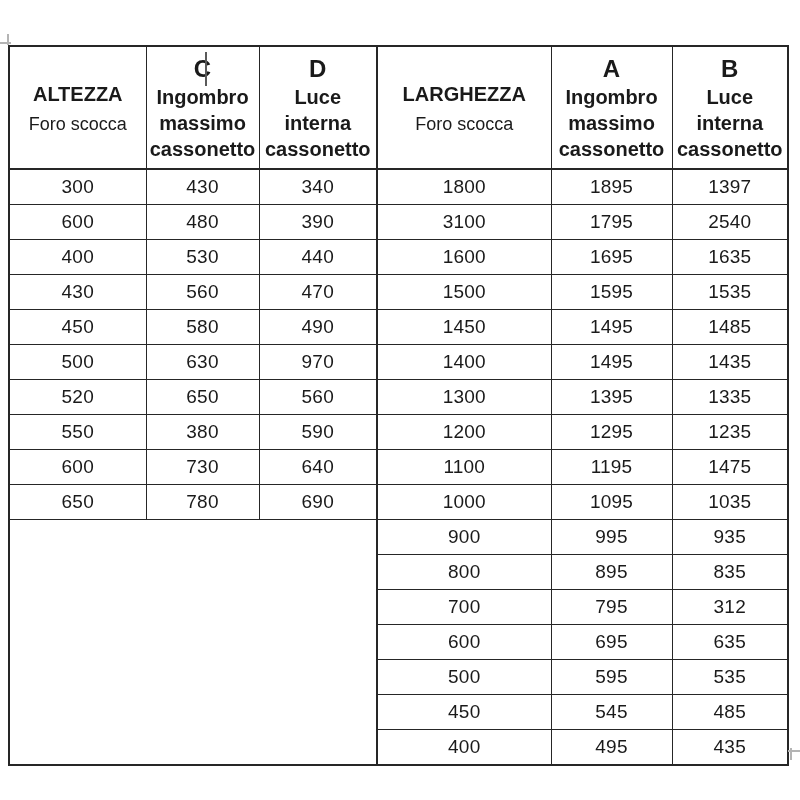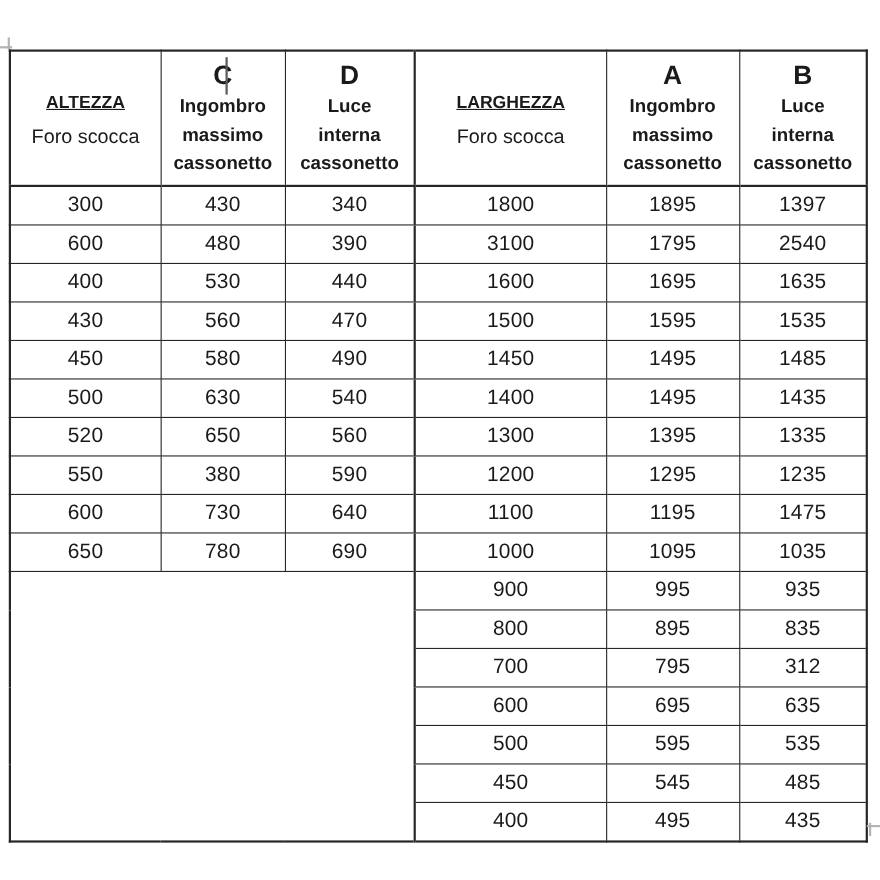--- a/index.html
+++ b/index.html
@@ -26,24 +26,24 @@
     height:121px;
     font-weight:700;
   }
   .dim-table tbody td{
     height:34px;
     font-size:19px;
     font-weight:400;
     letter-spacing:0.2px;
   }
   .divider{border-left:2px solid #262626 !important;}
-  .big-title{font-size:16px;font-weight:700;line-height:32px;text-decoration:underline;}
+  .big-title{font-size:20px;font-weight:700;line-height:32px;}
   .sub-title{font-size:18px;font-weight:400;line-height:28px;}
   .letter{font-size:24px;font-weight:700;line-height:30px;display:block;}
-  .sub-lines{font-size:17px;font-weight:700;line-height:26px;white-space:pre-line;}
+  .sub-lines{font-size:20px;font-weight:700;line-height:26px;white-space:pre-line;}
   .merged-empty{background:#ffffff;}
   
   .caret{
     position:absolute;left:205px;top:52px;width:2px;height:34px;
     background:#5a5a5a;
   }
   
   .handle{position:absolute;background:#b4b4b4;}
   .h-tl-v{left:7px;top:34px;width:1.5px;height:11px;}
   .h-tl-h{left:0px;top:42px;width:11px;height:1.5px;}
@@ -140,21 +140,21 @@
           <td>450</td>
           <td>580</td>
           <td>490</td>
           <td class="divider">1450</td>
           <td>1495</td>
           <td>1485</td>
         </tr>
         <tr>
           <td>500</td>
           <td>630</td>
-          <td>540</td>
+          <td>970</td>
           <td class="divider">1400</td>
           <td>1495</td>
           <td>1435</td>
         </tr>
         <tr>
           <td>520</td>
           <td>650</td>
           <td>560</td>
           <td class="divider">1300</td>
           <td>1395</td>

